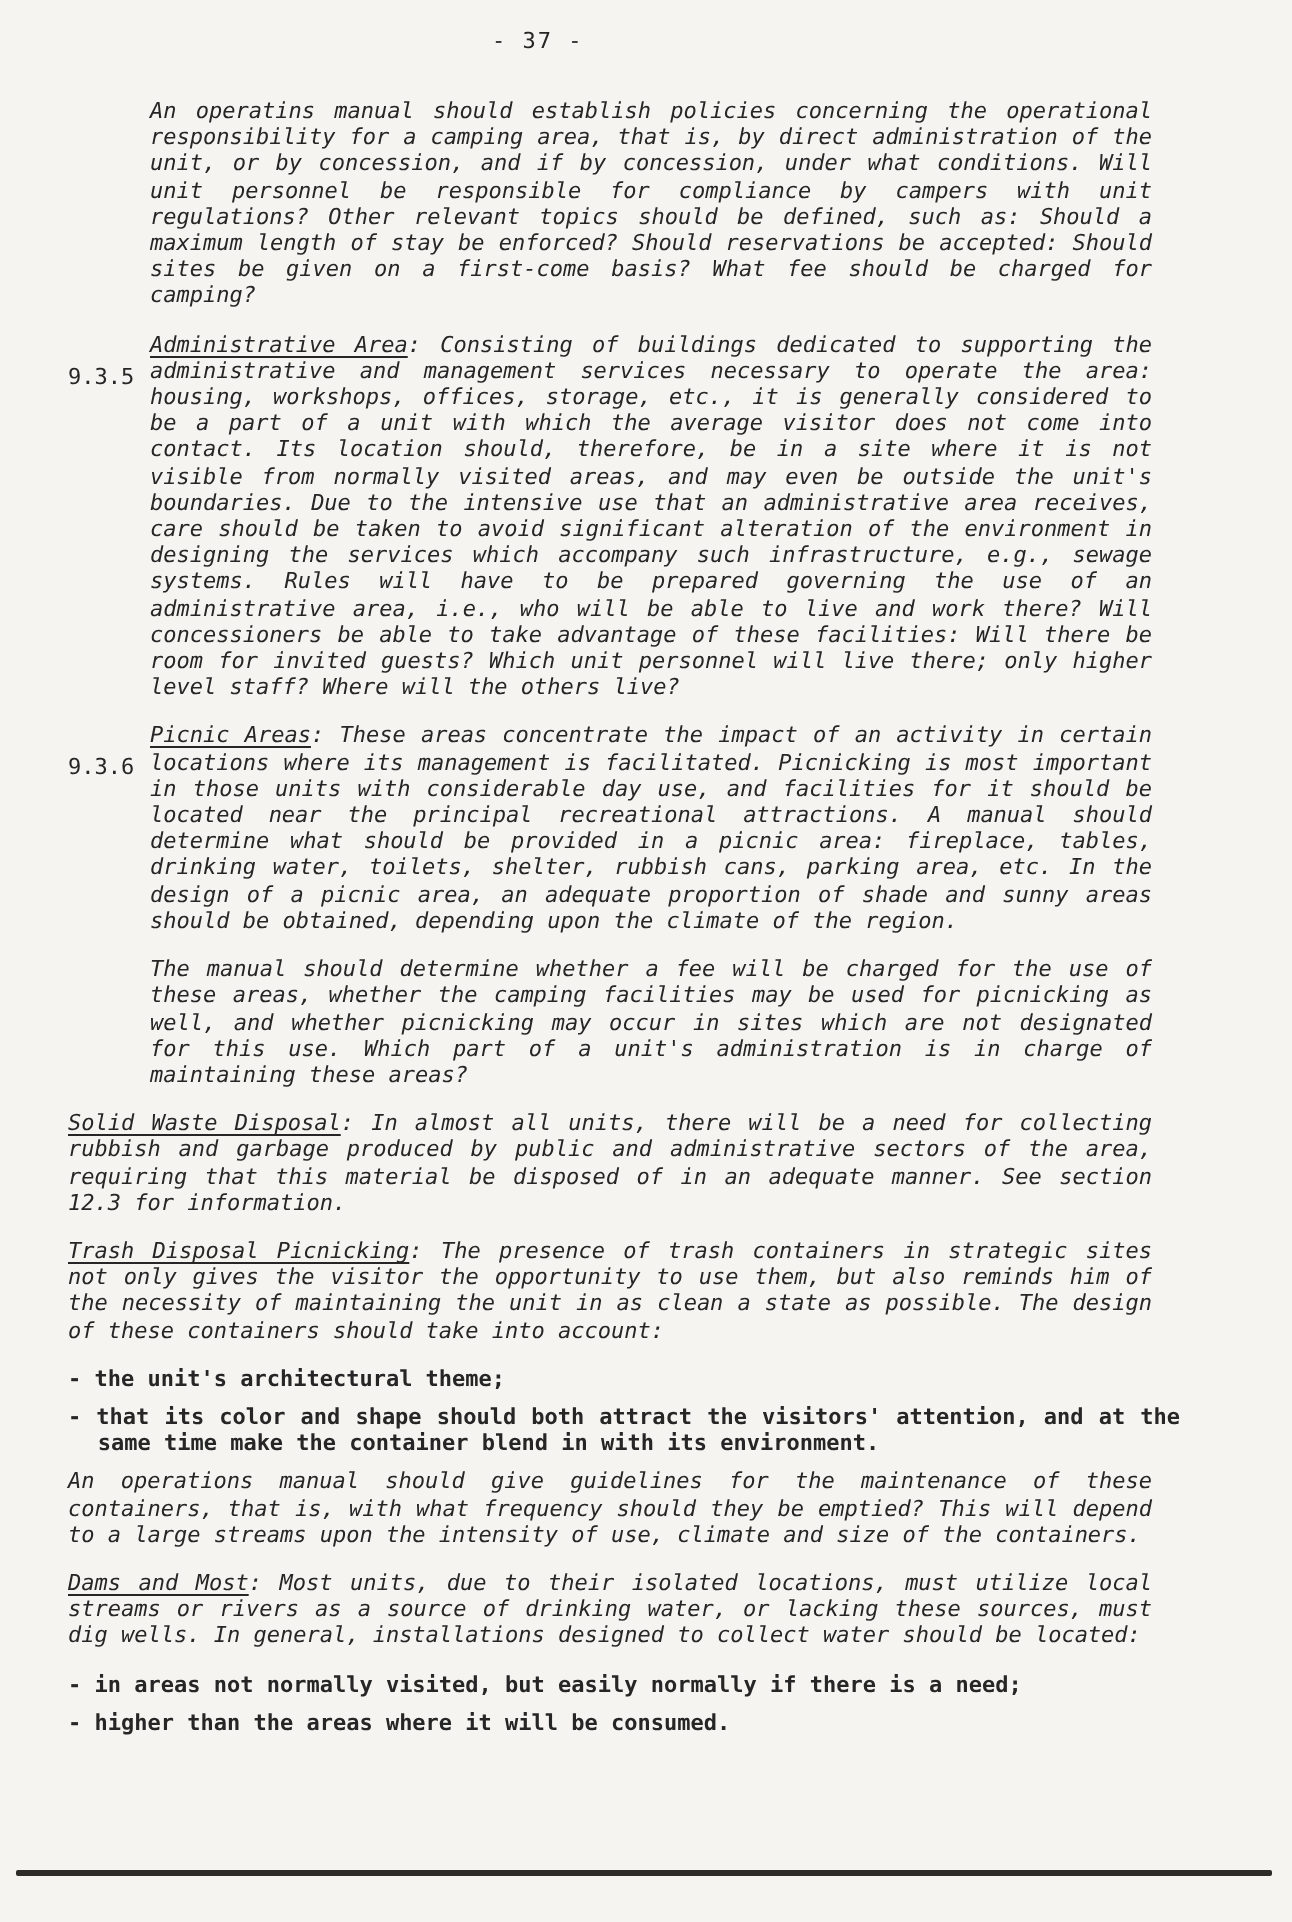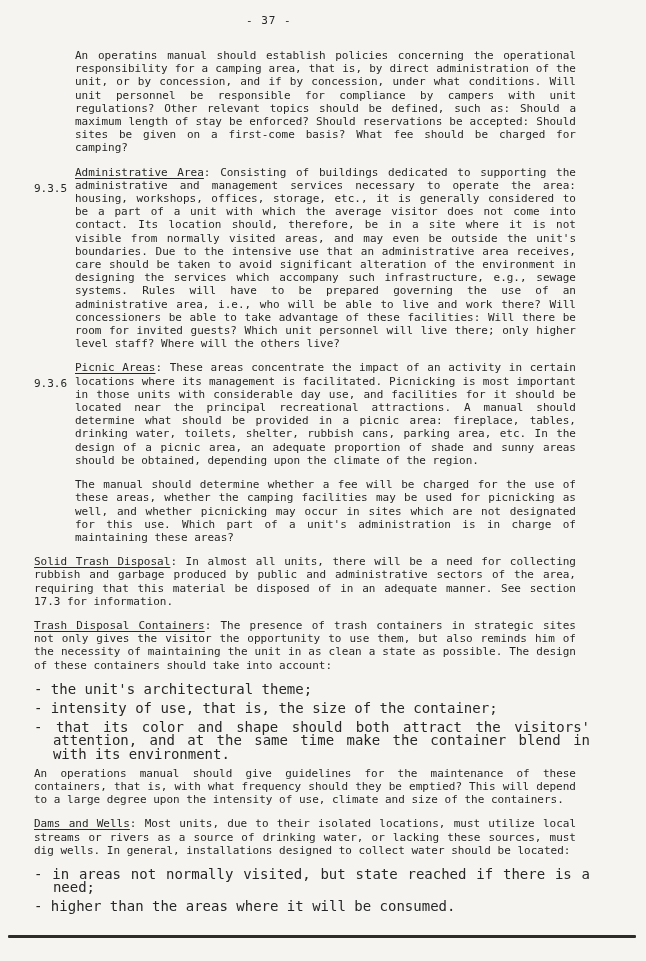--- a/index.html
+++ b/index.html
@@ -21,42 +21,44 @@
     font-size: 11px;
     line-height: 13px;
     margin: 4px 0 22px 212px;
     letter-spacing: 1px;
   }
   .para {
     margin: 0 14px 11px 0;
     font-size: 11px;
     line-height: 13.2px;
     text-align: justify;
+    font-style: italic;
   }
   .intro { margin-left: 41px; }
   .section { display: flex; }
   .sec-id {
     flex: 0 0 41px;
     width: 41px;
     font-size: 11px;
     line-height: 13.2px;
     margin-top: 16px;
   }
   .sec-body { flex: 1; min-width: 0; }
   .heading {
     text-decoration: underline;
     text-underline-offset: 2px;
   }
   .bullet {
     margin: 0 0 6px 0;
-    font-size: 14px;
+    font-size: 11px;
     line-height: 13.2px;
     padding-left: 1.35em;
     text-indent: -1.35em;
     text-align: justify;
+    font-weight: bold;
   }
   .bullet-group { margin-bottom: 6px; }
   .page-bottom-edge {
     position: absolute;
     left: 8px; right: 10px; bottom: 2px;
     height: 3px;
     background: #2e2c29;
     border-radius: 1px;
   }
 </style>
@@ -79,41 +81,40 @@
   <div class="section">
     <div class="sec-id">9.3.6</div>
     <div class="sec-body">
       <p class="para"><span class="heading">Picnic Areas</span><span>:</span> <span>These areas concentrate the impact of an activity in certain locations where its management is facilitated. Picnicking is most important in those units with considerable day use, and facilities for it should be located near the principal recreational attractions. A manual should determine what should be provided in a picnic area: fireplace, tables, drinking water, toilets, shelter, rubbish cans, parking area, etc. In the design of a picnic area, an adequate proportion of shade and sunny areas should be obtained, depending upon the climate of the region.</span></p>
       <p class="para">The manual should determine whether a fee will be charged for the use of these areas, whether the camping facilities may be used for picnicking as well, and whether picnicking may occur in sites which are not designated for this use. Which part of a unit's administration is in charge of maintaining these areas?</p>
     </div>
   </div>
 
   <div class="section">
     <div class="sec-body">
-      <p class="para"><span class="heading">Solid Trash Disposal</span><span>:</span> <span>In almost all units, there will be a need for collecting rubbish and garbage produced by public and administrative sectors of the area, requiring that this material be disposed of in an adequate manner. See section 17.3 for information.</span></p>
+      <p class="para"><span class="heading">Solid Waste Disposal</span><span>:</span> <span>In almost all units, there will be a need for collecting rubbish and garbage produced by public and administrative sectors of the area, requiring that this material be disposed of in an adequate manner. See section 12.3 for information.</span></p>
     </div>
   </div>
 
   <div class="section">
     <div class="sec-body">
-      <p class="para"><span class="heading">Trash Disposal Containers</span><span>:</span> <span>The presence of trash containers in strategic sites not only gives the visitor the opportunity to use them, but also reminds him of the necessity of maintaining the unit in as clean a state as possible. The design of these containers should take into account:</span></p>
+      <p class="para"><span class="heading">Trash Disposal Picnicking</span><span>:</span> <span>The presence of trash containers in strategic sites not only gives the visitor the opportunity to use them, but also reminds him of the necessity of maintaining the unit in as clean a state as possible. The design of these containers should take into account:</span></p>
       <div class="bullet-group">
         <p class="bullet">- the unit's architectural theme;</p>
-        <p class="bullet">- intensity of use, that is, the size of the container;</p>
         <p class="bullet">- that its color and shape should both attract the visitors' attention, and at the same time make the container blend in with its environment.</p>
       </div>
-      <p class="para">An operations manual should give guidelines for the maintenance of these containers, that is, with what frequency should they be emptied? This will depend to a large degree upon the intensity of use, climate and size of the containers.</p>
+      <p class="para">An operations manual should give guidelines for the maintenance of these containers, that is, with what frequency should they be emptied? This will depend to a large streams upon the intensity of use, climate and size of the containers.</p>
     </div>
   </div>
 
   <div class="section">
     <div class="sec-body">
-      <p class="para"><span class="heading">Dams and Wells</span><span>:</span> <span>Most units, due to their isolated locations, must utilize local streams or rivers as a source of drinking water, or lacking these sources, must dig wells. In general, installations designed to collect water should be located:</span></p>
+      <p class="para"><span class="heading">Dams and Most</span><span>:</span> <span>Most units, due to their isolated locations, must utilize local streams or rivers as a source of drinking water, or lacking these sources, must dig wells. In general, installations designed to collect water should be located:</span></p>
       <div class="bullet-group">
-        <p class="bullet">- in areas not normally visited, but state reached if there is a need;</p>
+        <p class="bullet">- in areas not normally visited, but easily normally if there is a need;</p>
         <p class="bullet">- higher than the areas where it will be consumed.</p>
       </div>
     </div>
   </div>
 
   <div class="page-bottom-edge"></div>
 
 </div>
 
 </body></html>

